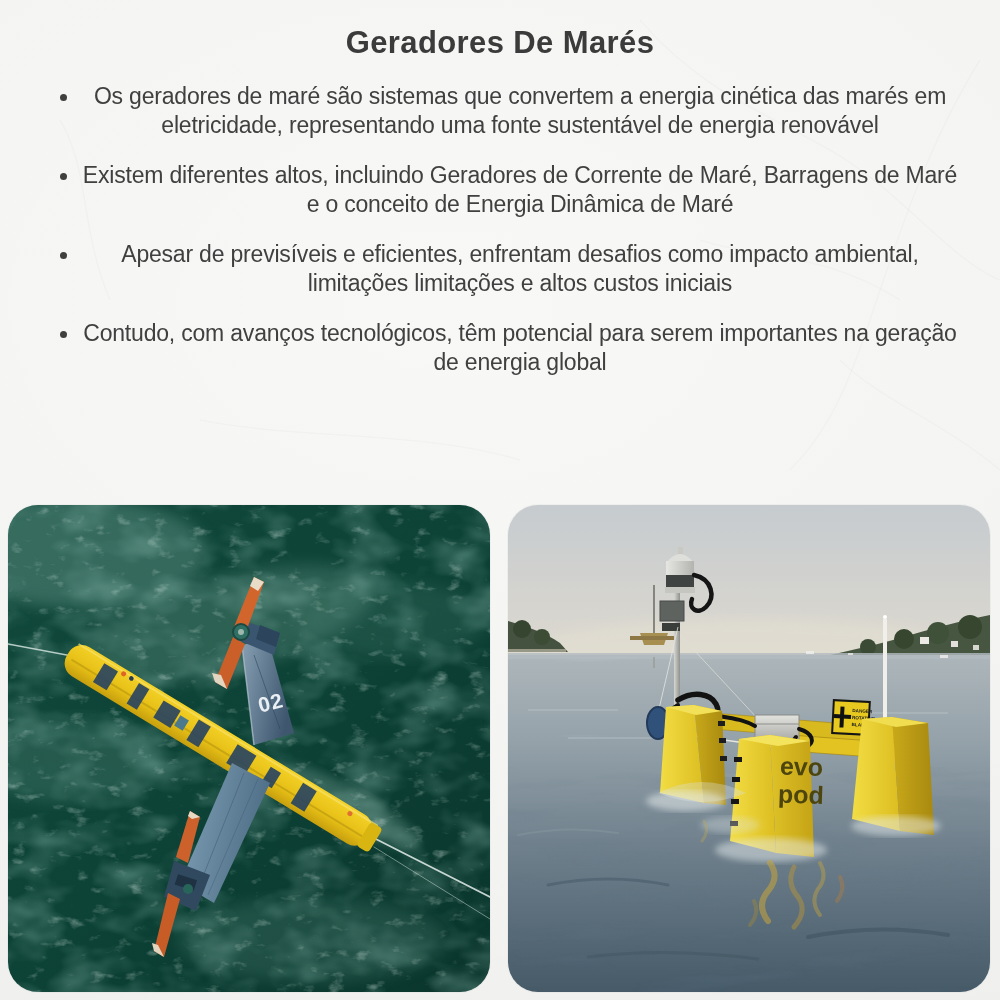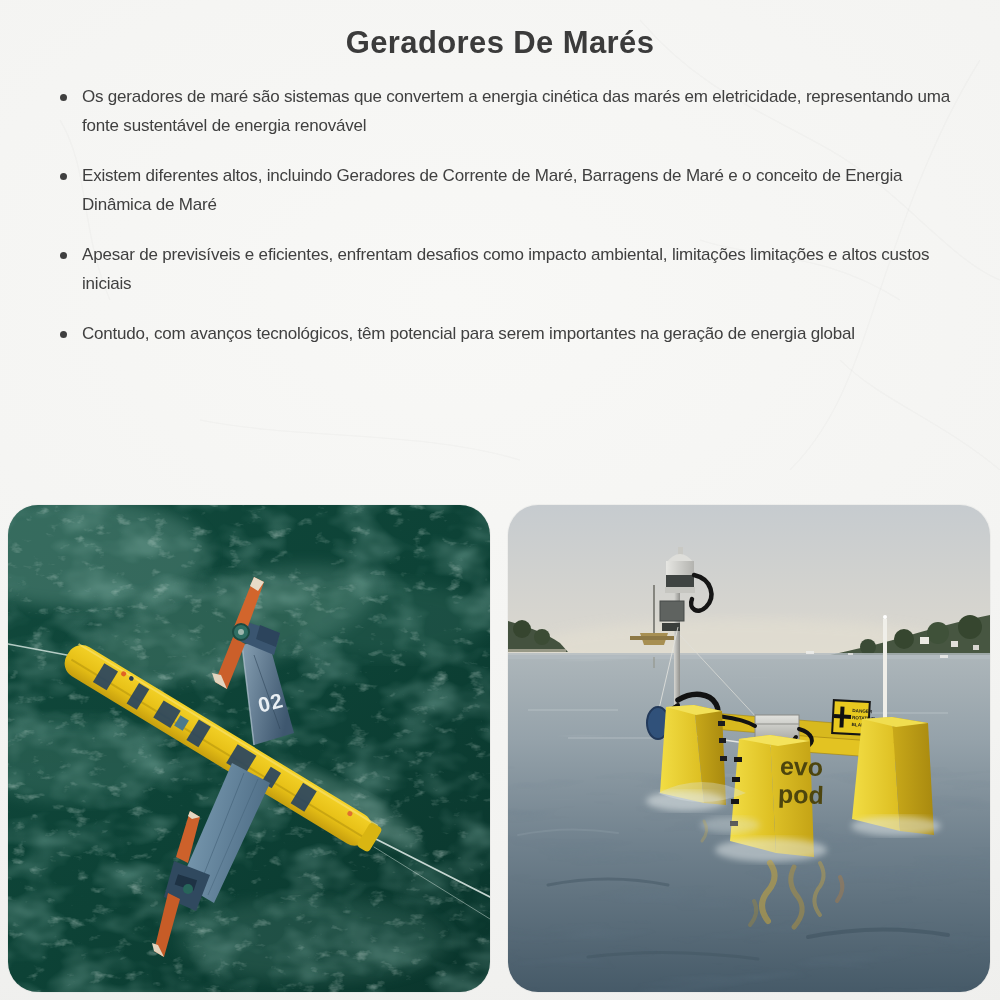--- a/index.html
+++ b/index.html
@@ -4,21 +4,21 @@
 <style>
   html,body{margin:0;padding:0;width:1000px;height:1000px;overflow:hidden;}
   body{background:#f5f5f3;font-family:"Liberation Sans",sans-serif;}
   .canvas{position:relative;width:1000px;height:1000px;background:
     radial-gradient(1200px 800px at 45% 30%, #f8f8f6 0%, #f3f3f1 70%, #efefed 100%);}
   .texture{position:absolute;inset:0;pointer-events:none;opacity:.8;}
   .page-title{position:absolute;top:24px;left:0;width:1000px;margin:0;text-align:center;
     font-size:31px;line-height:38px;font-weight:700;color:#3b3b3b;letter-spacing:.4px;}
   .bullets{list-style:none;margin:0;padding:0;position:absolute;left:52px;top:82px;width:906px;}
   .bullets li{position:relative;padding-left:30px;margin-bottom:21px;
-    font-size:17px;line-height:29px;color:#404040;letter-spacing:-0.2px;}
+    font-size:23px;line-height:29px;color:#404040;letter-spacing:-0.2px;text-align:center;}
   .bullet-dot{position:absolute;left:8px;top:12px;width:7px;height:7px;border-radius:50%;background:#3f3f3f;}
   .photos{position:absolute;top:505px;left:8px;display:flex;gap:18px;}
   .photo{width:482px;height:487px;margin:0;border-radius:30px;overflow:hidden;
     box-shadow:0 0 0 1px rgba(0,0,0,0.03);}
   .photo svg{display:block;width:482px;height:487px;}
 </style>
 </head>
 <body>
 
 <div class="canvas">

